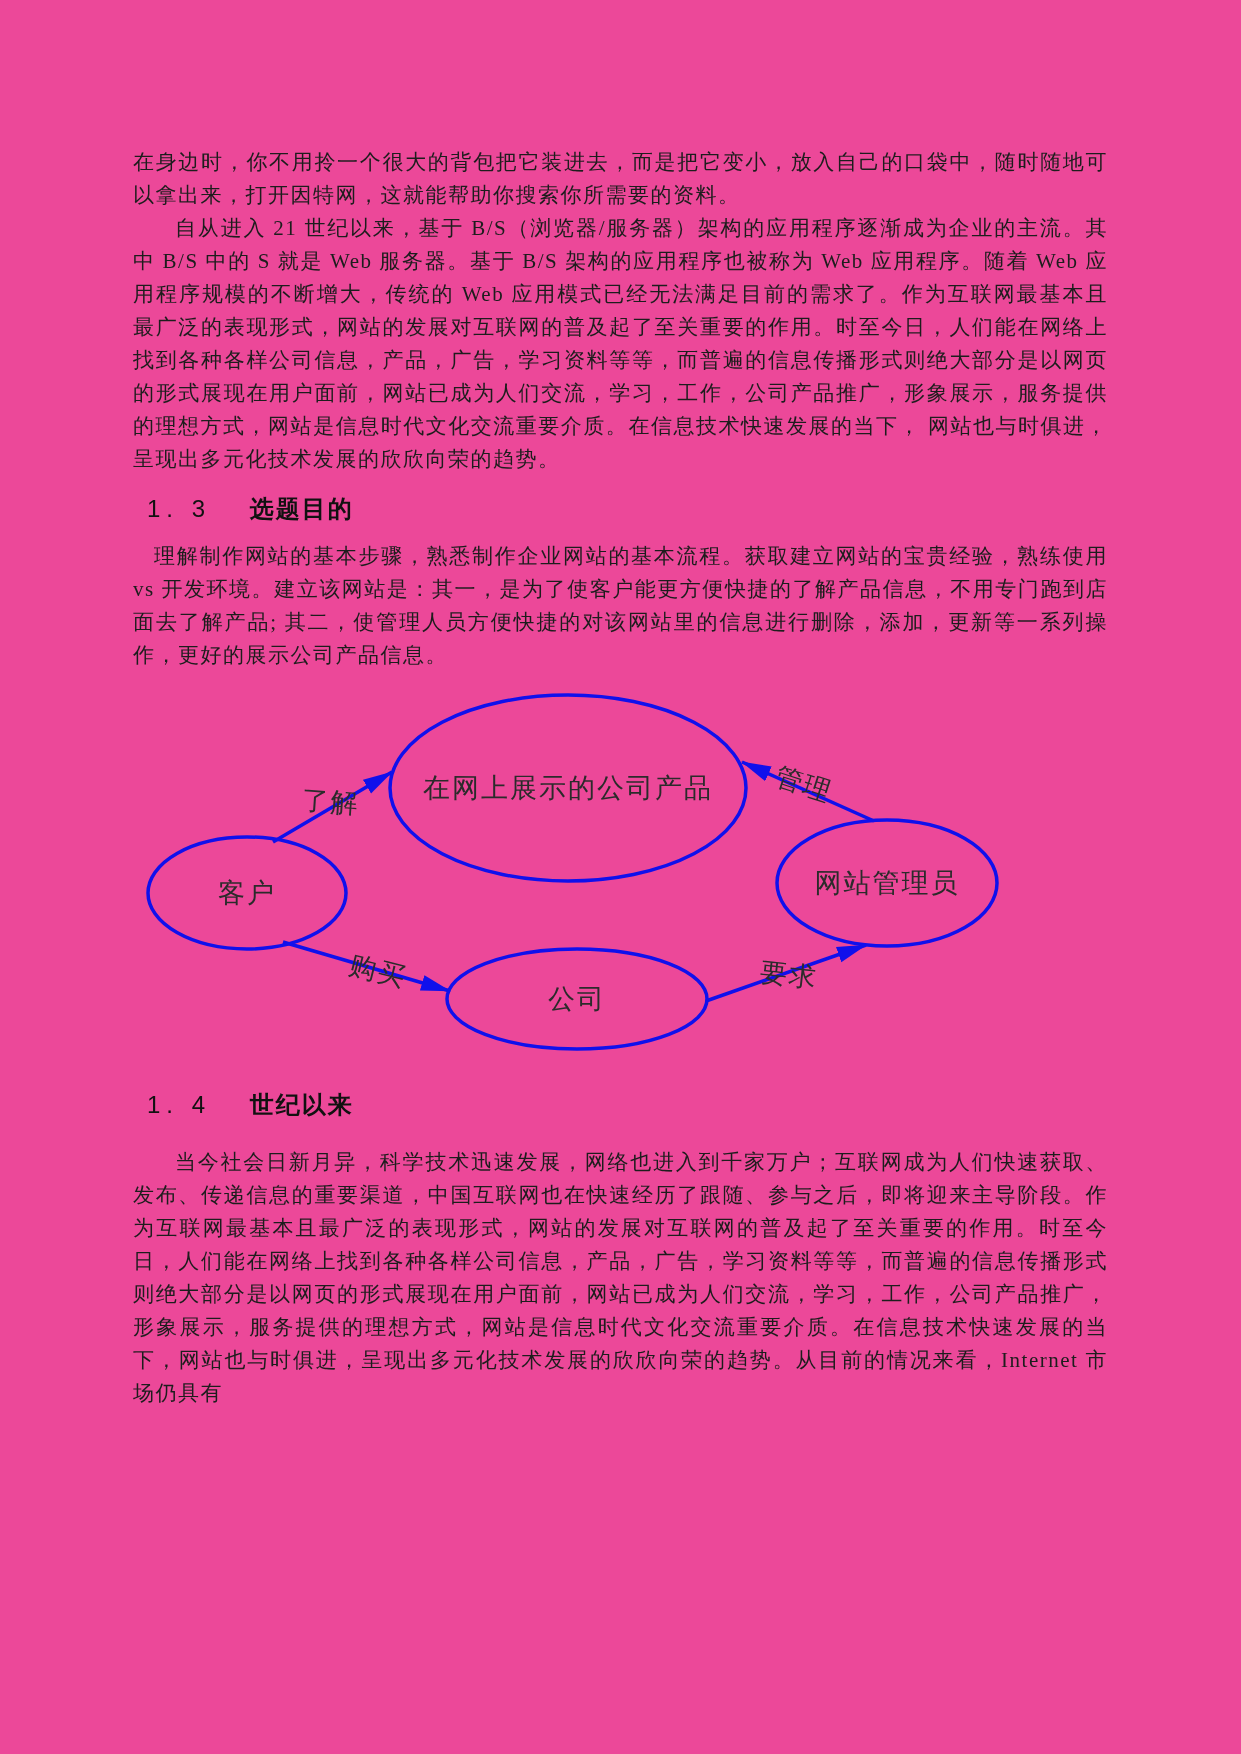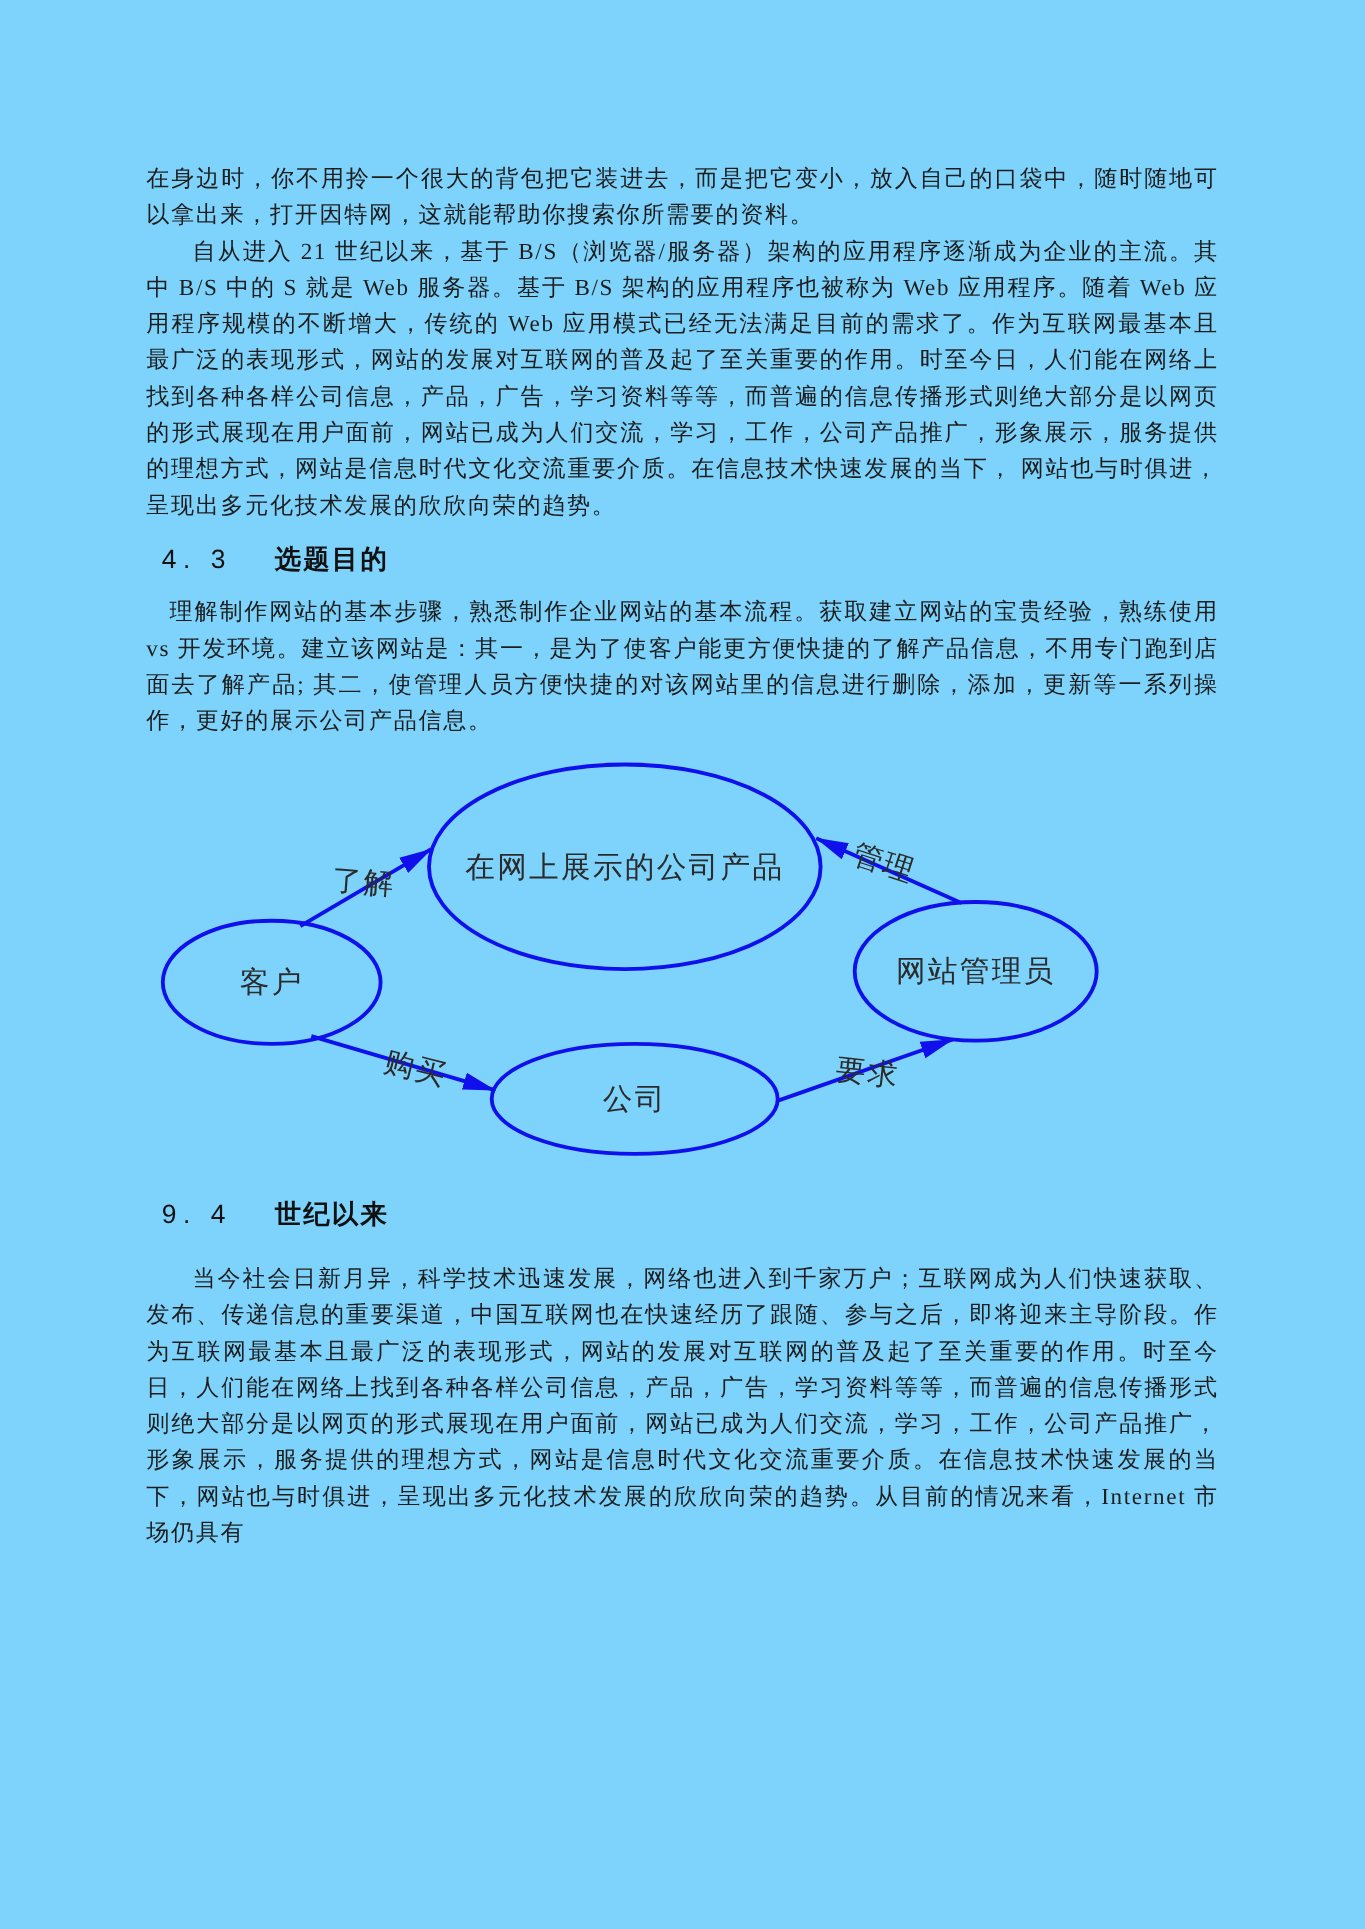--- a/index.html
+++ b/index.html
@@ -1,20 +1,20 @@
 <!DOCTYPE html>
 <html><head>
 <meta charset="utf-8">
 <style>
   html, body { margin: 0; padding: 0; background: #ffffff; }
   .page {
     position: relative;
     width: 1241px;
     height: 1754px;
-    background: #7dd3fc;
+    background: #ec4899;
     overflow: hidden;
     font-family: "Liberation Serif", serif;
     color: #1d1d1d;
   }
   .content {
     position: absolute;
     left: 133px;
     top: 146px;
     width: 975px;
   }
@@ -71,21 +71,21 @@
 </head>
 <body>
 
 <div class="page">
   <div class="content">
 
     <p class="body">在身边时，你不用拎一个很大的背包把它装进去，而是把它变小，放入自己的口袋中，随时随地可以拿出来，打开因特网，这就能帮助你搜索你所需要的资料。</p>
     <p class="body indent2">自从进入 21 世纪以来，基于 B/S（浏览器/服务器）架构的应用程序逐渐成为企业的主流。其中 B/S 中的 S 就是 Web 服务器。基于 B/S 架构的应用程序也被称为 Web 应用程序。随着 Web 应用程序规模的不断增大，传统的 Web 应用模式已经无法满足目前的需求了。作为互联网最基本且最广泛的表现形式，网站的发展对互联网的普及起了至关重要的作用。时至今日，人们能在网络上找到各种各样公司信息，产品，广告，学习资料等等，而普遍的信息传播形式则绝大部分是以网页的形式展现在用户面前，网站已成为人们交流，学习，工作，公司产品推广，形象展示，服务提供的理想方式，网站是信息时代文化交流重要介质。在信息技术快速发展的当下， 网站也与时俱进， 呈现出多元化技术发展的欣欣向荣的趋势。</p>
 
     <h2 class="heading">
-      <span class="h-num">4. 3</span>
+      <span class="h-num">1. 3</span>
       <span class="h-title">选题目的</span>
     </h2>
 
     <p class="body indent1">理解制作网站的基本步骤，熟悉制作企业网站的基本流程。获取建立网站的宝贵经验，熟练使用 vs 开发环境。建立该网站是：其一，是为了使客户能更方便快捷的了解产品信息，不用专门跑到店面去了解产品; 其二，使管理人员方便快捷的对该网站里的信息进行删除，添加，更新等一系列操作，更好的展示公司产品信息。</p>
 
     <div class="diagram">
       <svg width="975" height="382" viewBox="0 0 975 382" xmlns="http://www.w3.org/2000/svg">
         <defs>
           <marker id="arrowhead" viewBox="0 0 30 18" refX="29" refY="9" markerWidth="30" markerHeight="18" orient="auto" markerUnits="userSpaceOnUse">
             <path d="M0,1 L30,9 L0,17 Z" fill="#1010EC"></path>
@@ -108,20 +108,20 @@
         <text x="444" y="324">公司</text>
 
         <text transform="translate(197,127) rotate(4)">了解</text>
         <text transform="translate(668,109) rotate(18)">管理</text>
         <text transform="translate(243,296) rotate(14)">购买</text>
         <text transform="translate(655,300) rotate(6)">要求</text>
       </svg>
     </div>
 
     <h2 class="heading h14">
-      <span class="h-num">9. 4</span>
+      <span class="h-num">1. 4</span>
       <span class="h-title">世纪以来</span>
     </h2>
 
     <p class="body indent2">当今社会日新月异，科学技术迅速发展，网络也进入到千家万户；互联网成为人们快速获取、发布、传递信息的重要渠道，中国互联网也在快速经历了跟随、参与之后，即将迎来主导阶段。作为互联网最基本且最广泛的表现形式，网站的发展对互联网的普及起了至关重要的作用。时至今日，人们能在网络上找到各种各样公司信息，产品，广告，学习资料等等，而普遍的信息传播形式则绝大部分是以网页的形式展现在用户面前，网站已成为人们交流，学习，工作，公司产品推广，形象展示，服务提供的理想方式，网站是信息时代文化交流重要介质。在信息技术快速发展的当下，网站也与时俱进，呈现出多元化技术发展的欣欣向荣的趋势。从目前的情况来看，Internet 市场仍具有</p>
 
   </div>
 </div>
 
 </body></html>

